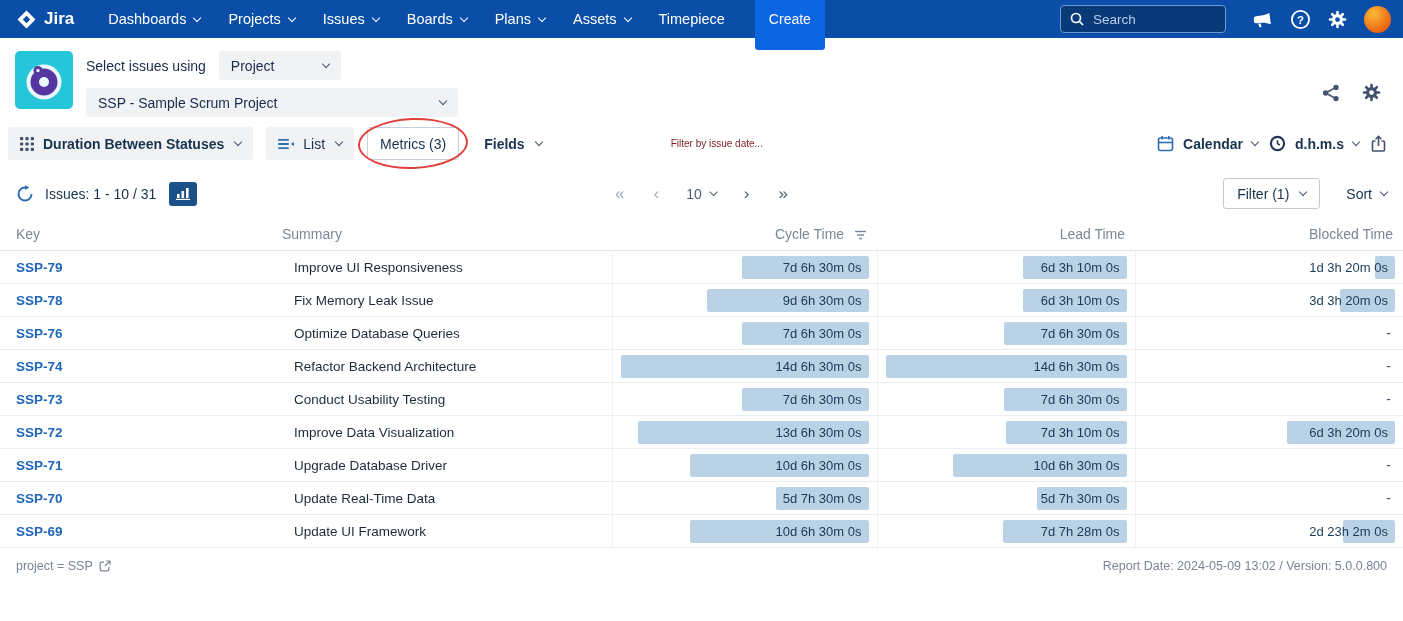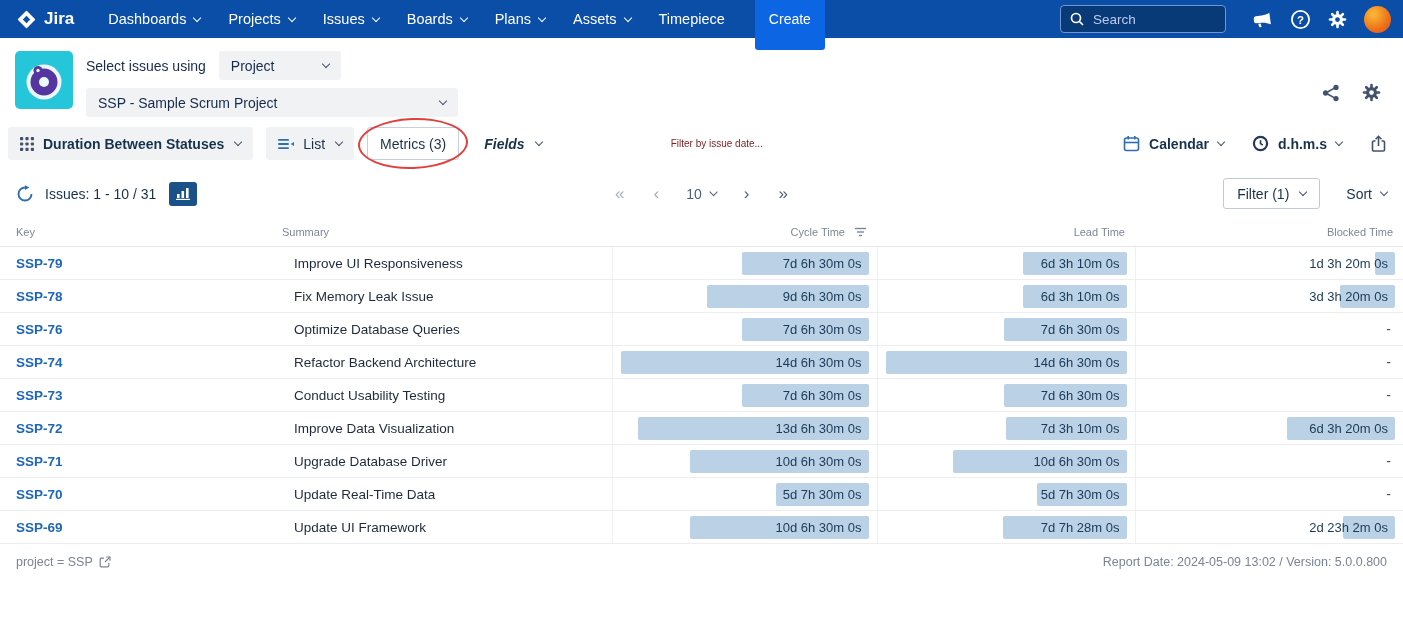--- a/index.html
+++ b/index.html
@@ -63,23 +63,23 @@
   }
   .tb-btn .chev { border-color:#44546F; margin-left:2px; }
   .report-btn { font-weight:700; }
   .metrics-wrap { position:relative; }
   .metrics-btn { background:#fff; border:1px solid #C8CEDA; }
   .annotation-ellipse {
     position:absolute; left:-9px; top:-9px; width:calc(100% + 18px); height:51px;
     border:2.8px solid var(--annotation,#E2403C); border-radius:50%;
     transform:rotate(-2deg); pointer-events:none;
   }
-  .fields-btn { background:transparent; font-weight:700;font-style:italic; }
+  .fields-btn { background:transparent; font-weight:700; }
   .date-filter { margin-left:104px; color:#7f1d1d; font-size:10px; cursor:text; white-space:nowrap; }
-  .tb-right { margin-left:auto; display:flex; align-items:center; gap:28px; }
+  .tb-right { margin-left:auto; display:flex; align-items:center; gap:11px; }
   .tb-drop { display:flex; align-items:center; gap:9px; font-size:14px; font-weight:700; color:#17324D; cursor:pointer; }
   .tb-drop .chev { border-color:#44546F; }
 
   
   .issues-bar { position:relative; display:flex; align-items:center; padding:6px 16px 11px; }
   .refresh-btn { margin-right:11px; }
   .issues-count { font-size:14px; color:#17324D; margin-right:13px; }
   .chart-btn {
     width:28px; height:24px; background:var(--chart-btn-bg,#1A5189); border:none; border-radius:3px;
     display:flex; align-items:center; justify-content:center; cursor:pointer;
@@ -96,21 +96,21 @@
   .filter-btn {
     border:1px solid #C4CAD4; background:#fff; border-radius:3px; height:31px; padding:0 13px;
     display:flex; align-items:center; gap:11px; font-size:14px; color:#17324D; cursor:pointer; font-family:inherit;
   }
   .filter-btn .chev, .sort-drop .chev { border-color:#44546F; }
   .sort-drop { display:flex; align-items:center; gap:9px; font-size:14px; cursor:pointer; color:#17324D; }
 
   
   table { width:1403px; border-collapse:collapse; table-layout:fixed; }
   thead th {
-    font-weight:400; color:#7C8795; font-size:11px; padding:6px 10px 8px;
+    font-weight:400; color:#7C8795; font-size:14px; padding:6px 10px 8px;
     border-bottom:1px solid #E4E6EA; white-space:nowrap;
   }
   th.left { text-align:left; }
   th.right { text-align:right; }
   th.first { padding-left:16px; }
   tbody td { border-bottom:1px solid #ECEDF0; height:33px; padding:0 22px; font-size:13.5px; }
   td.key-cell { padding-left:16px; }
   .issue-key { color:var(--link-color,#1D66BA); font-weight:700; cursor:pointer; text-decoration:none; }
   td.summary-cell { color:#1E2A3A; }
   td.dur-cell { border-left:1px solid #EEF0F2; padding:0 8px; }

